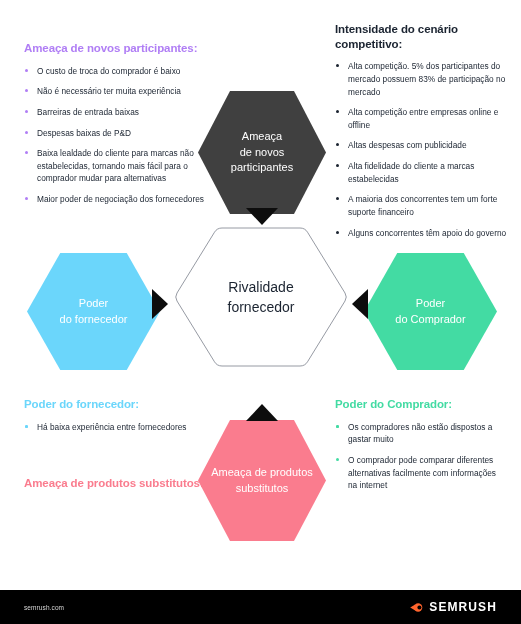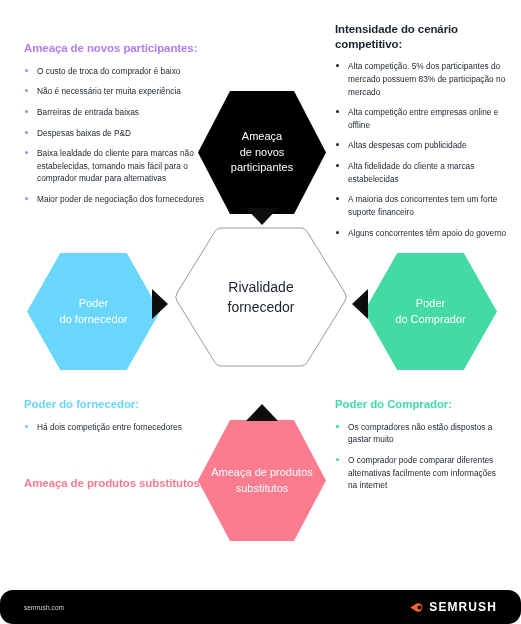--- a/index.html
+++ b/index.html
@@ -80,21 +80,21 @@
     font-size: 11px;
     line-height: 1.42;
     clip-path: polygon(25% 0%, 75% 0%, 100% 50%, 75% 100%, 25% 100%, 0% 50%);
     -webkit-clip-path: polygon(25% 0%, 75% 0%, 100% 50%, 75% 100%, 25% 100%, 0% 50%);
   }
   .hex span { display: block; padding: 0 6px; }
 
   #hex-new-entrants {
     left: 198px; top: 91px;
     width: 128px; height: 123px;
-    background: #000000;
+    background: #404040;
   }
   #hex-supplier {
     left: 27px; top: 253px;
     width: 133px; height: 117px;
     background: #6bd6fb;
   }
   #hex-buyer {
     left: 364px; top: 253px;
     width: 133px; height: 117px;
     background: #43dba3;
@@ -166,21 +166,20 @@
     left: 0;
     bottom: 0;
     width: 521px;
     height: 34px;
     background: #000000;
     display: flex;
     align-items: center;
     justify-content: space-between;
     padding: 0 24px;
     box-sizing: border-box;
-    border-radius: 13px;
   }
   #footer-url {
     color: #d8d8d8;
     font-size: 6.5px;
     letter-spacing: 0.1px;
   }
   #footer-logo {
     display: flex;
     align-items: center;
     gap: 5px;
@@ -258,21 +257,21 @@
   </div>
 
   <div class="text-block" id="block-supplier">
     <h2 class="block-title" style="color:#6bd6fb;">Poder do fornecedor:</h2>
     <ul class="bullet-list">
       <li class="bullet-item">
         <span class="bullet-dot" style="background:#6bd6fb;"></span>
       </li>
       <li class="bullet-item">
         <span class="bullet-dot" style="background:#6bd6fb;"></span>
-        <span>Há dois competição entre fornecedores</span>
+        <span>Há baixa experiência entre fornecedores</span>
       </li>
     </ul>
   </div>
 
   <div class="text-block" id="block-substitutes">
     <h2 class="block-title" style="color:#fa7c8e;">Ameaça de produtos substitutos:</h2>
   </div>
 
   <div class="text-block" id="block-buyer">
     <h2 class="block-title" style="color:#43dba3;">Poder do Comprador:</h2>

